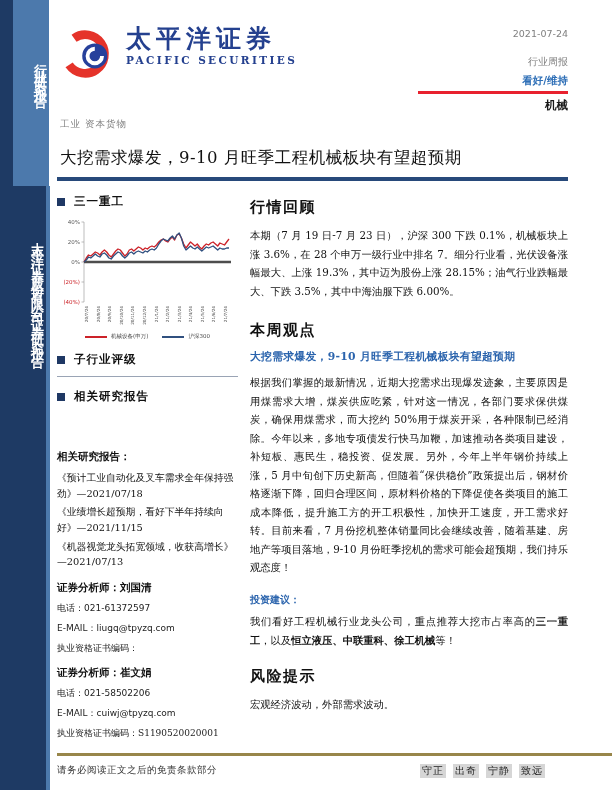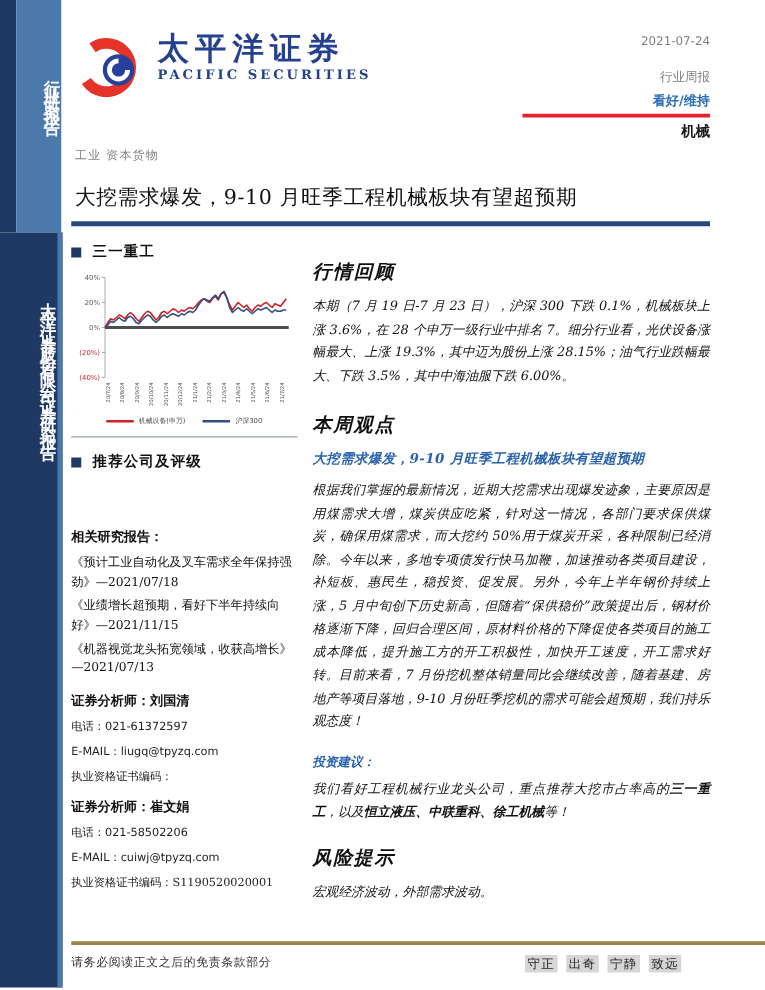--- a/index.html
+++ b/index.html
@@ -26,21 +26,21 @@
   .meta-type { color:#7f7f7f; font-size:10px; margin-top:16px; }
   .meta-rating { color:#2E6FB7; font-size:10.5px; margin-top:5px; font-weight:bold; }
   .meta-redline { height:3px; background:#E8212E; margin-top:3px; width:150px; margin-left:auto; }
   .meta-industry { color:#1a1a1a; font-size:11.5px; font-weight:bold; margin-top:4px; }
   .category { position:absolute; left:60px; top:118px; color:#808080; font-size:9.5px; letter-spacing:1px; }
   .doc-title { position:absolute; left:60px; top:147px; right:44px; color:#111; font-size:16.5px; letter-spacing:0.5px; }
   .title-rule { position:absolute; left:57px; top:177px; width:511px; height:4px; background:#27497A; }
 
   
   .left-col { position:absolute; left:57px; top:194px; width:181px; }
-  .right-col { position:absolute; left:250px; top:208px; width:318px;font-style:italic; }
+  .right-col { position:absolute; left:250px; top:198px; width:318px; }
 
   .sec-h { display:flex; align-items:center; gap:9px; margin-bottom:4px; }
   .sq { width:8px; height:8px; background:#1F3864; flex:0 0 auto; }
   .sec-h span { font-size:11.5px; font-weight:bold; color:#111; letter-spacing:1px; }
   .divider { border-bottom:1px solid #9aa4b5; margin:9px 0 12px 0; }
 
   .legend-row { display:flex; justify-content:center; align-items:center; gap:14px; margin-top:2px; }
   .legend-item { display:flex; align-items:center; gap:4px; }
   .legend-swatch { width:22px; height:2px; }
   .legend-label { font-size:5.5px; color:#4a4a4a; font-family:"DejaVu Sans",sans-serif; }
@@ -151,24 +151,28 @@
           <div class="legend-swatch" style="background:#CC2229"></div>
           <span class="legend-label">机械设备(申万)</span>
         </div>
         <div class="legend-item">
           <div class="legend-swatch" style="background:#30507F"></div>
           <span class="legend-label">沪深300</span>
         </div>
       </div>
     </div>
 
+    <div class="sec-h" style="margin-top:12px">
+      <div class="sq"></div>
+      <span>子行业评级</span>
+    </div>
     <div class="divider"></div>
     <div class="sec-h">
       <div class="sq"></div>
-      <span>推荐公司及评级</span>
+      <span>相关研究报告</span>
     </div>
 
     <div class="related-h">相关研究报告：</div>
     <div class="report-item">《预计工业自动化及叉车需求全年保持强劲》—2021/07/18</div>
     <div class="report-item">《业绩增长超预期，看好下半年持续向好》—2021/11/15</div>
     <div class="report-item">《机器视觉龙头拓宽领域，收获高增长》—2021/07/13</div>
 
     <div>
       <div class="analyst-name">证券分析师：刘国清</div>
       <div class="contact">电话：021-61372597</div>

